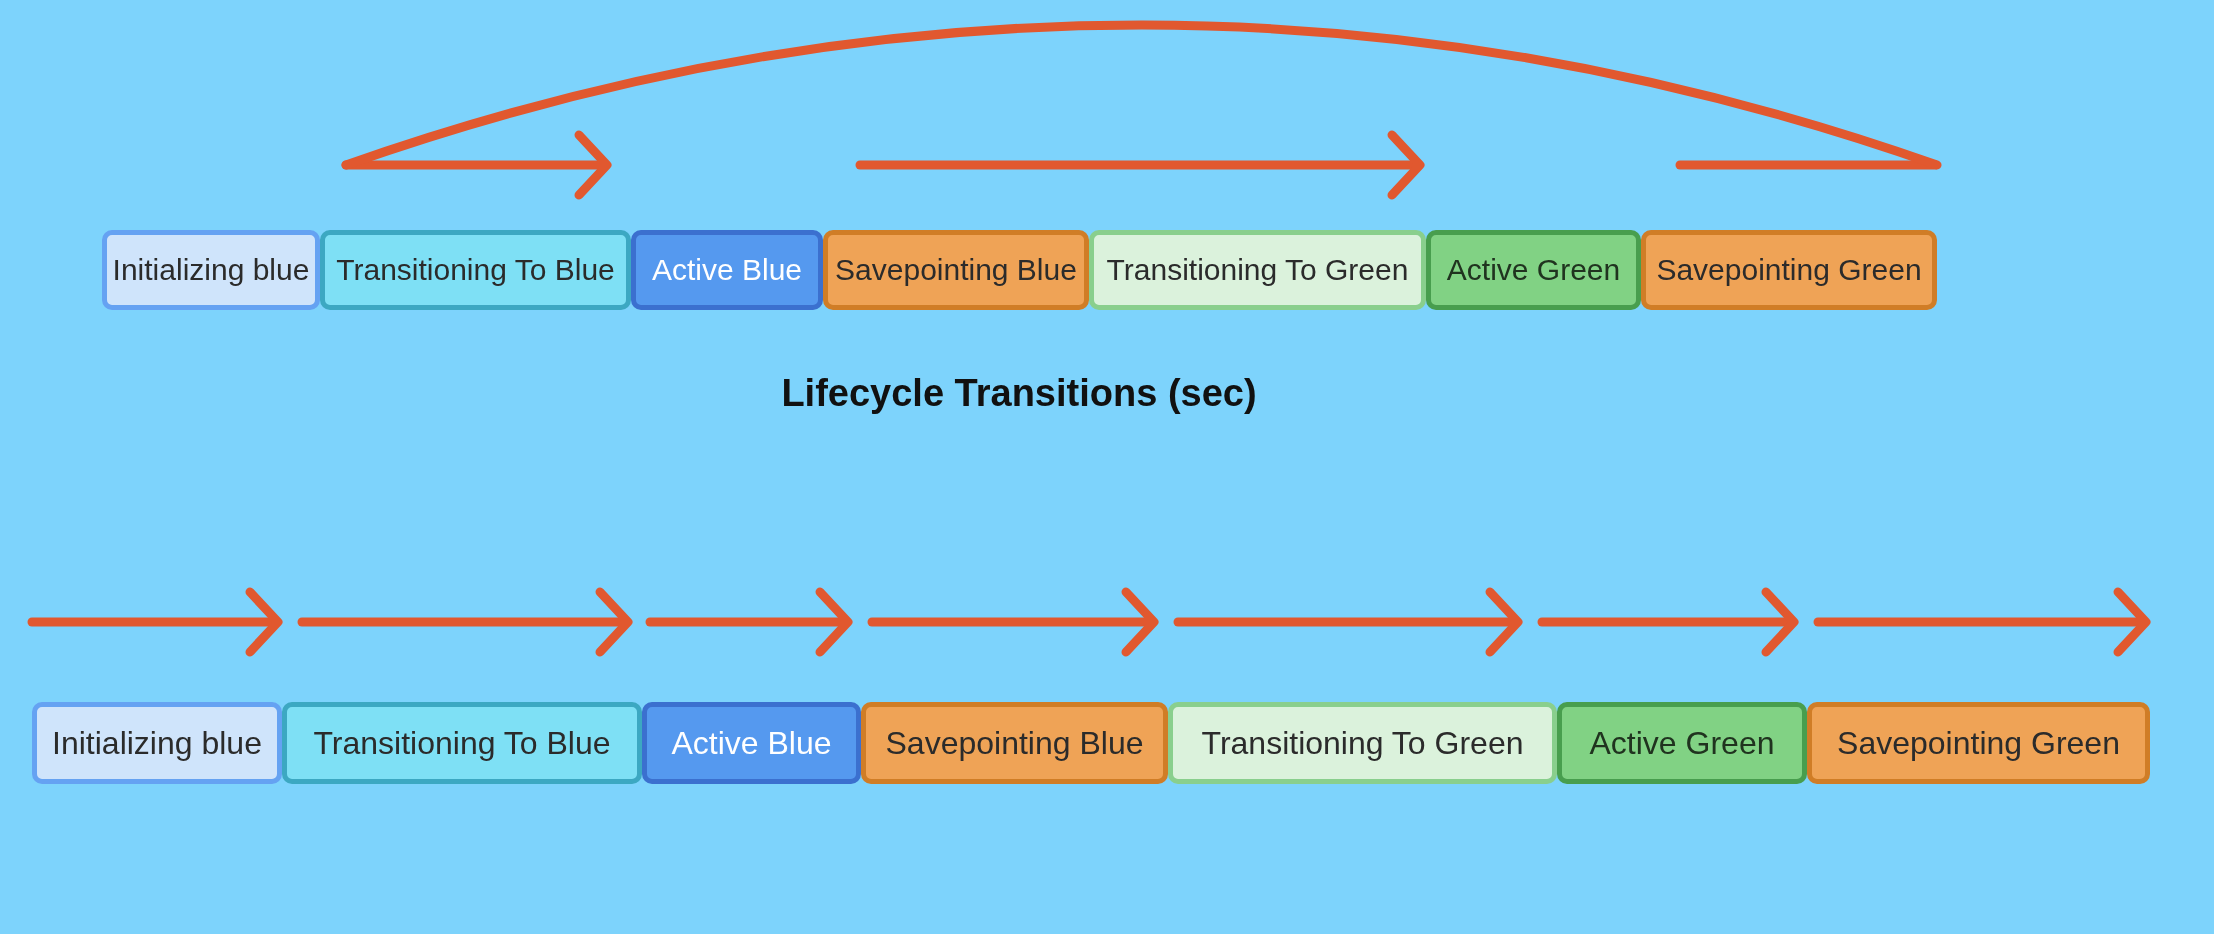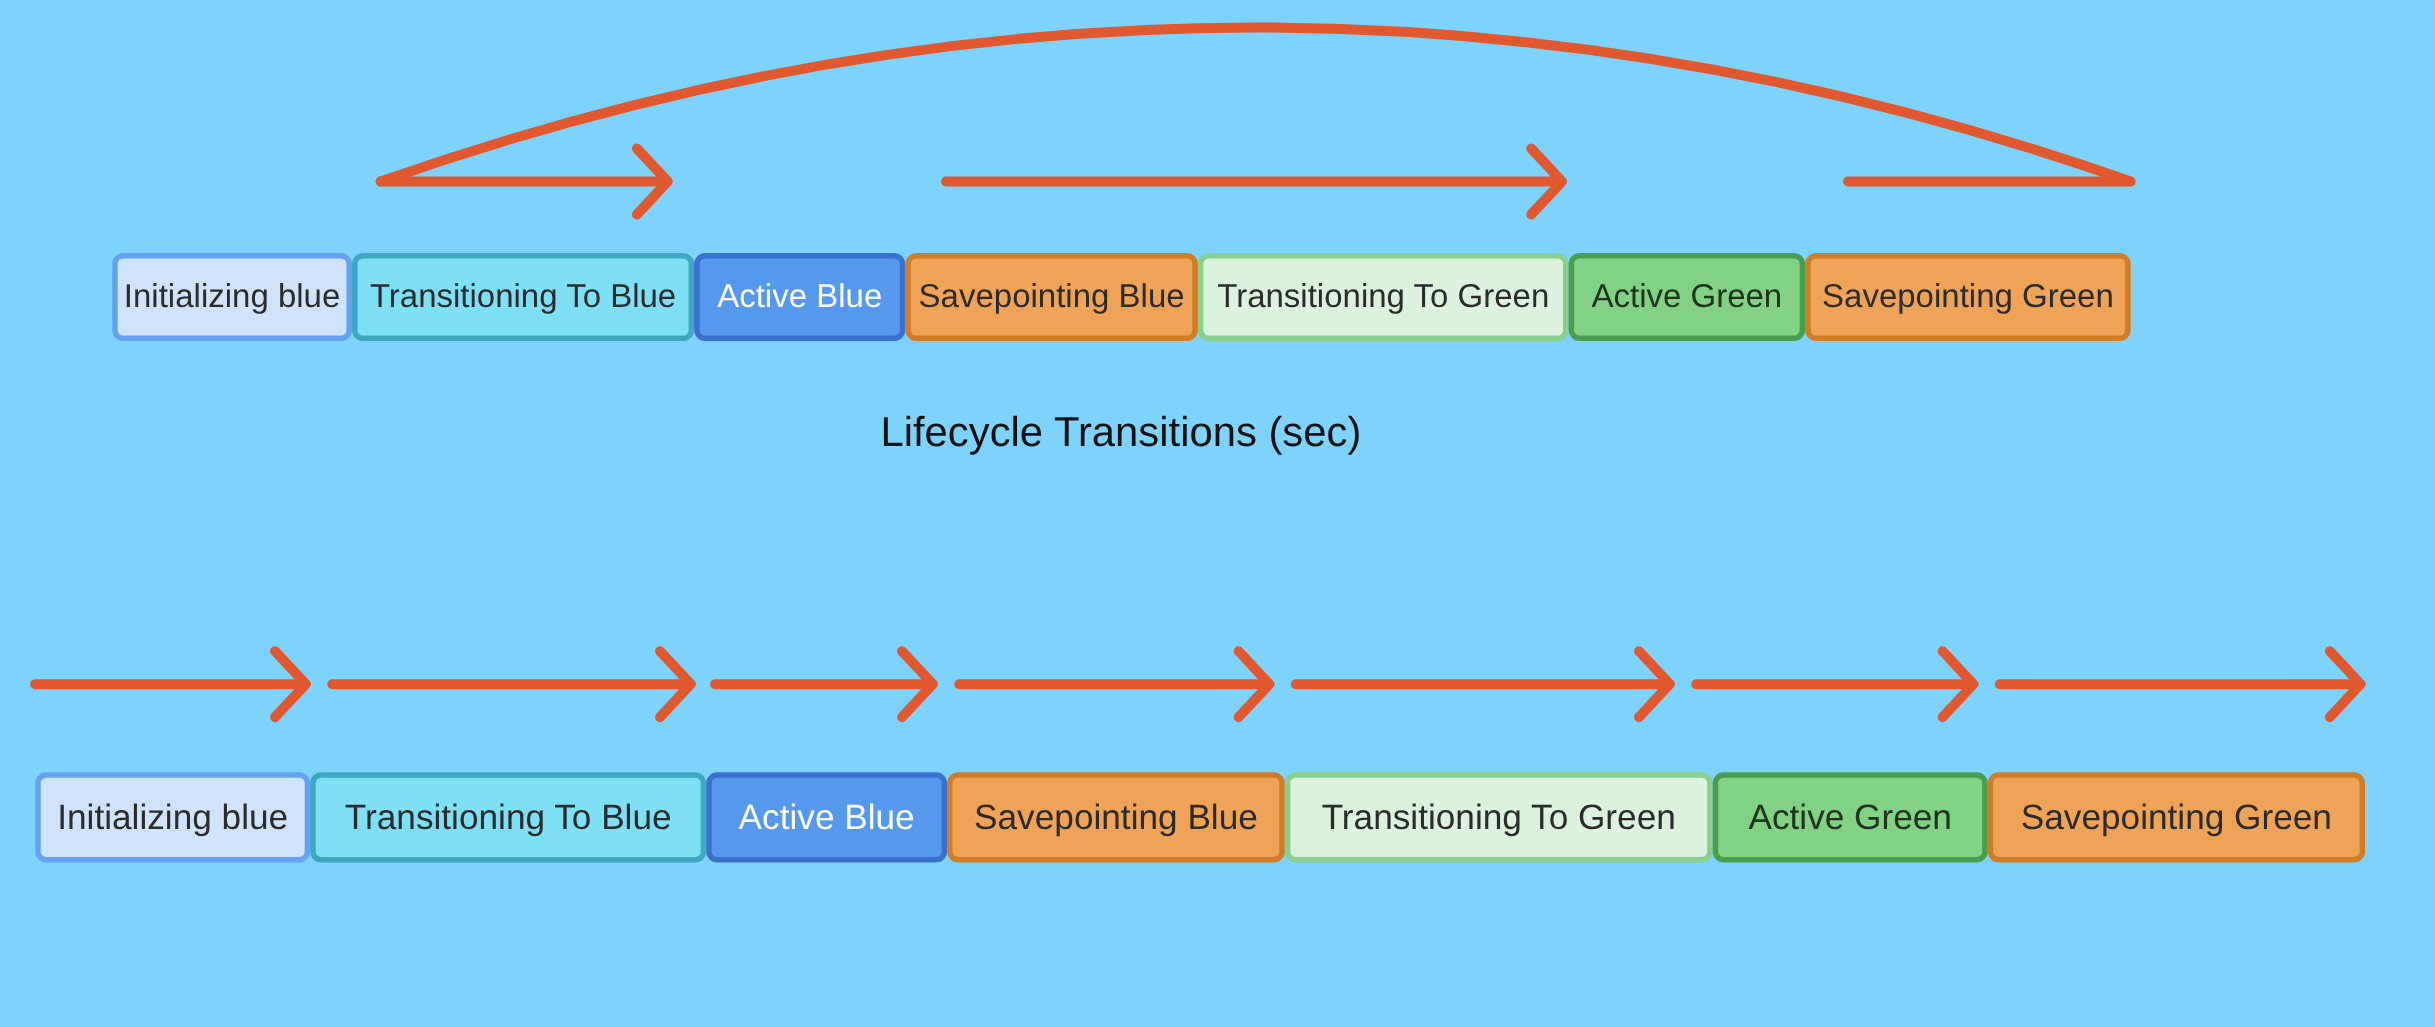--- a/index.html
+++ b/index.html
@@ -40,20 +40,21 @@
   }
   .state-box .lbl {
     white-space: nowrap;
   }
   .diagram-title {
     position: absolute;
     transform: translateX(-50%);
     font-size: 38px;
     color: #111111;
     white-space: nowrap;
+    font-weight: bold;
   }
   #top-bar    { left: 102px; top: 230px; height: 80px; font-size: 30px; }
   #bottom-bar { left: 32px;  top: 702px; height: 82px; font-size: 32px; }
   #top-title    { left: 1019px; top: 372px; }
   #bottom-title { left: 1001px; top: 838px; }
 </style>
 </head>
 <body>
 
 <div class="canvas">

